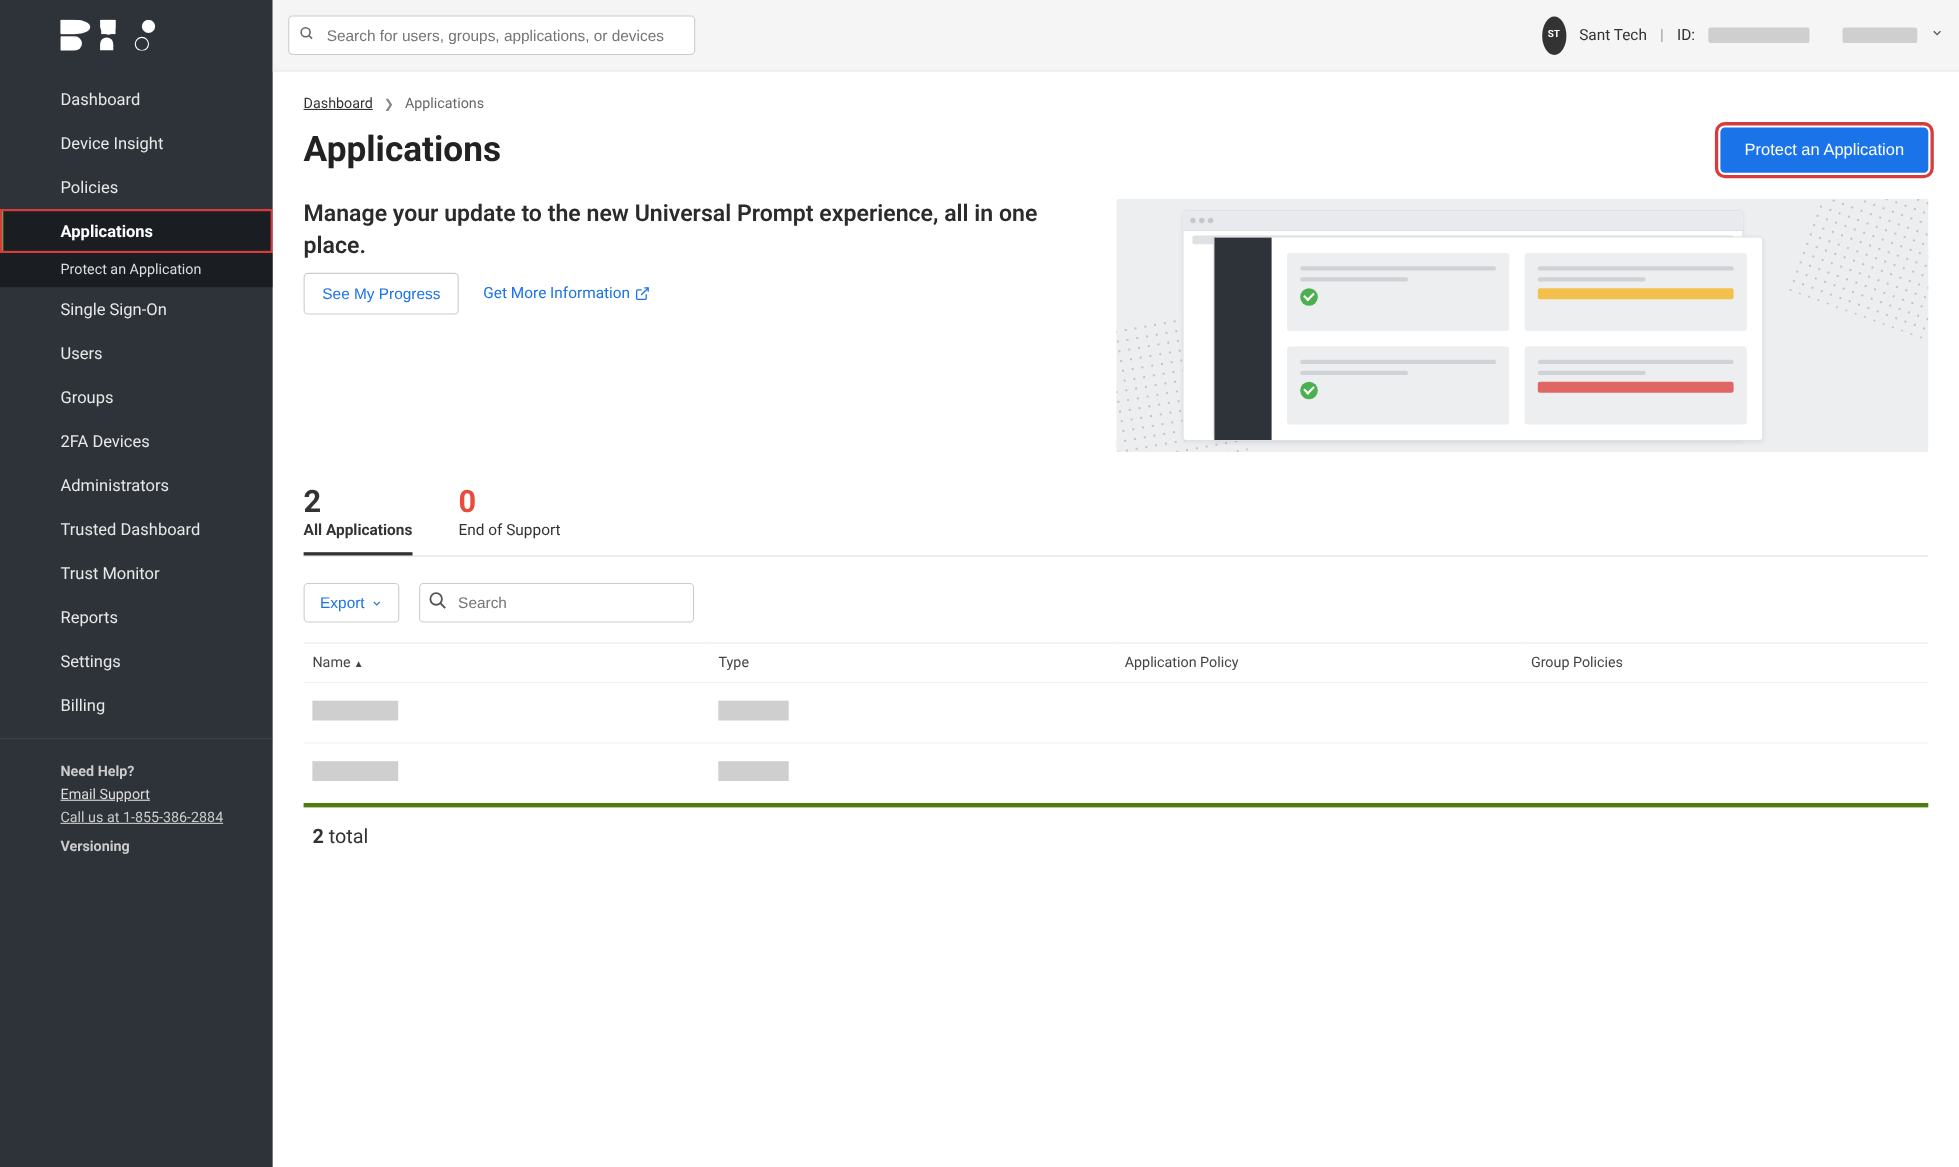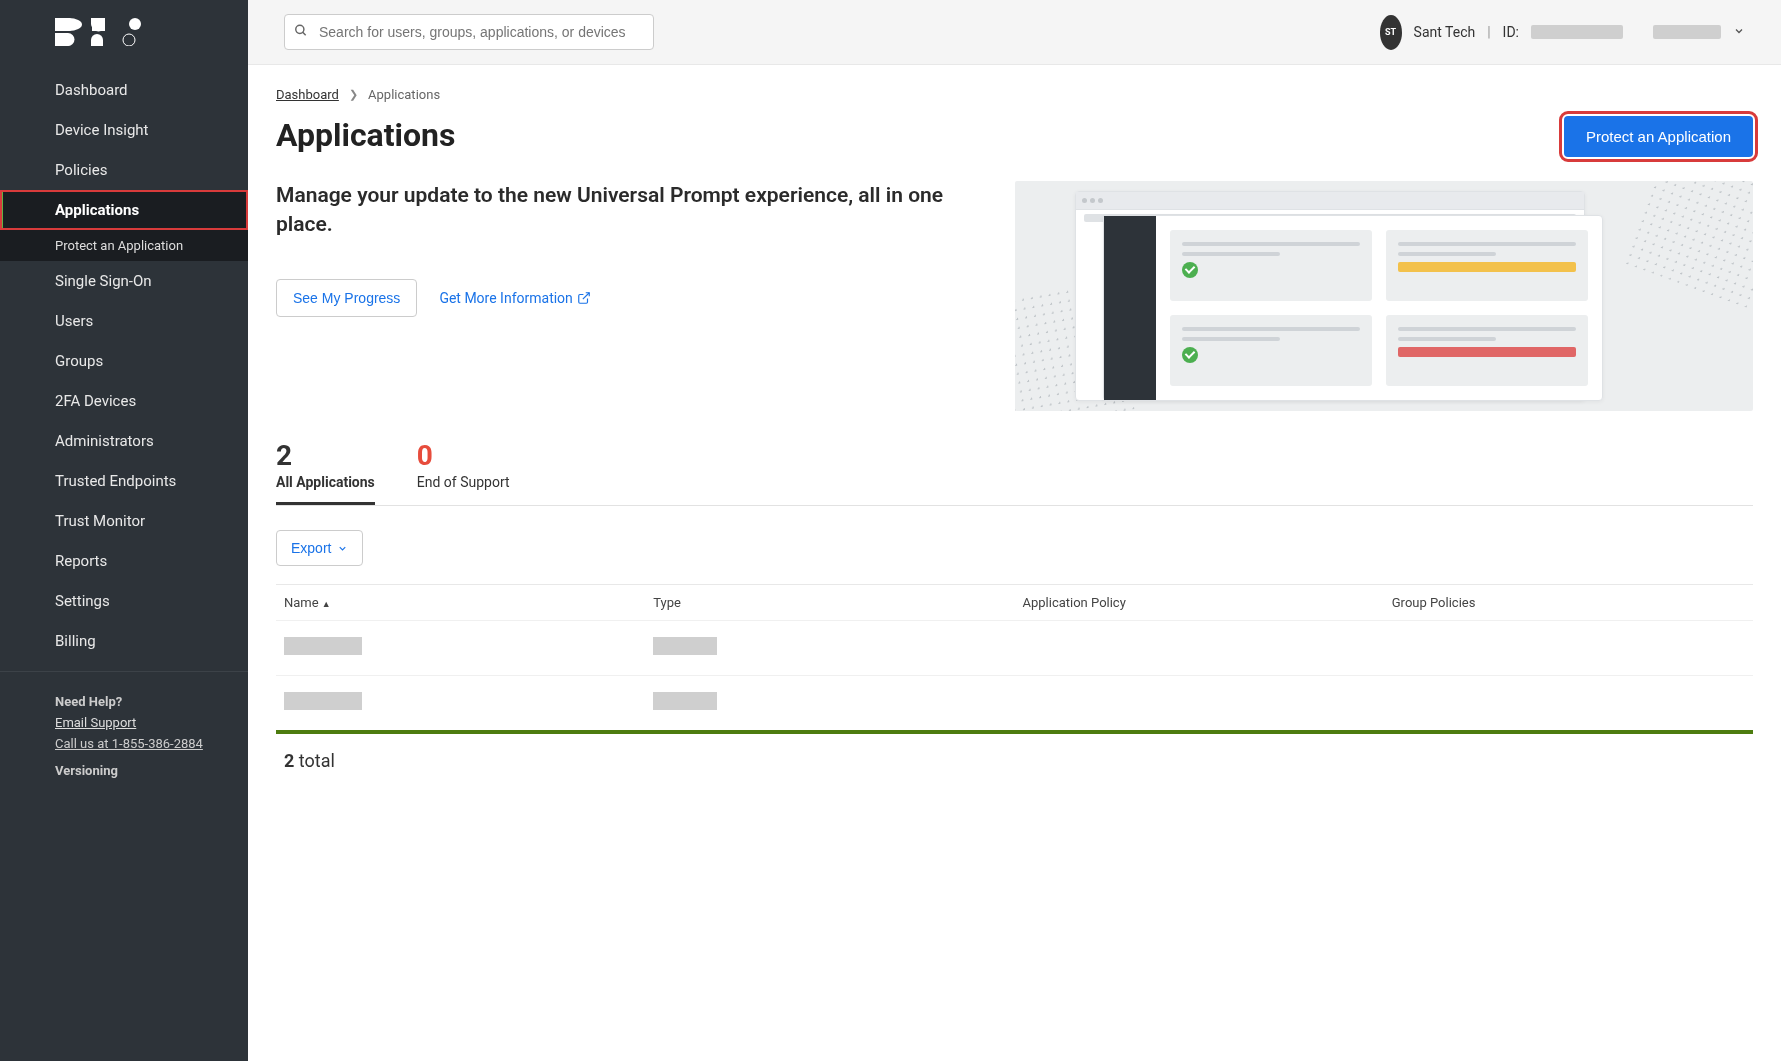--- a/index.html
+++ b/index.html
@@ -17,21 +17,21 @@
     .nav-sub { padding: 8px 20px 8px 55px; font-size: 13px; background: #1a1d21; cursor: pointer; color: #ddd; }
     .nav-divider { border-top: 1px solid #3c4248; margin: 10px 0; }
     .help-section { padding: 12px 20px 12px 55px; font-size: 13px; color: #ccc; }
     .help-title { font-weight: 700; margin-bottom: 6px; }
     .help-link { text-decoration: underline; color: #ddd; cursor: pointer; display: block; margin-bottom: 6px; }
     .help-text { margin-bottom: 12px; text-decoration: underline; }
     .versioning { font-weight: 700; }
     
     
     .main { flex: 1; background: #fff; display: flex; flex-direction: column; }
-    .topbar { background: #f5f5f5; padding: 14px 36px; display: flex; align-items: center; gap: 20px; border-bottom: 1px solid #e8e8e8; }
+    .topbar { background: #f5f5f5; padding: 14px 14px; display: flex; align-items: center; gap: 20px; border-bottom: 1px solid #e8e8e8; }
     .search-box { flex: 0 0 370px; position: relative; }
     .search-input { width: 100%; padding: 9px 12px 9px 34px; border: 1px solid #ccc; border-radius: 4px; font-size: 14px; background: #fff; }
     .search-icon-top { position: absolute; left: 10px; top: 50%; transform: translateY(-50%); color: #666; }
     .topbar-spacer { flex: 1; }
     .user-area { display: flex; align-items: center; gap: 12px; font-size: 14px; }
     .avatar { width: 22px; height: 35px; border-radius: 50%; background: #333; color: #fff; display: flex; align-items: center; justify-content: center; font-size: 9px; font-weight: 700; }
     .divider { color: #999; }
     .redacted { background: #cfcfcf; display: inline-block; height: 14px; border-radius: 2px; }
     .chevron { color: #555; }
     
@@ -39,21 +39,21 @@
     .breadcrumb { font-size: 13px; color: #666; margin-bottom: 14px; display: flex; align-items: center; gap: 10px; }
     .breadcrumb a { color: #333; text-decoration: underline; cursor: pointer; }
     .chevron-sep { color: #888; font-size: 11px; }
     
     .page-header { display: flex; justify-content: space-between; align-items: flex-start; margin-bottom: 24px; }
     .page-title { font-size: 32px; font-weight: 700; color: #222; }
     .protect-btn { background: #1a73e8; color: #fff; border: none; padding: 12px 22px; font-size: 15px; border-radius: 4px; cursor: pointer; outline: 3px solid #d83b3b; outline-offset: 2px; }
     
     .promo { display: flex; gap: 30px; margin-bottom: 28px; align-items: flex-start; }
     .promo-text { flex: 0 0 48%; }
-    .promo-heading { font-size: 21px; font-weight: 600; color: #2b2b2b; margin-bottom: 39px; line-height: 1.4; }
+    .promo-heading { font-size: 21px; font-weight: 600; color: #2b2b2b; margin-bottom: 8px; line-height: 1.4; }
     .promo-actions { display: flex; gap: 22px; align-items: center; }
     .btn-secondary { border: 1px solid #ccc; background: #fff; color: #1a73e8; padding: 10px 16px; border-radius: 4px; font-size: 14px; cursor: pointer; }
     .link-blue { color: #1a73e8; font-size: 14px; cursor: pointer; display: flex; align-items: center; gap: 4px; }
     .ext-icon { width: 14px; height: 14px; }
     
     .promo-illus { flex: 1; height: 230px; position: relative; background: #eceeef; border-radius: 2px; overflow: hidden; }
     .win { position: absolute; background: #fff; border: 1px solid #dfe2e5; border-radius: 4px; box-shadow: 0 1px 4px rgba(0,0,0,0.05); }
     .win-back { left: 60px; top: 10px; width: 510px; height: 210px; }
     .win-back-head { height: 18px; background: #e8eaed; border-bottom: 1px solid #dfe2e5; display: flex; align-items: center; padding: 0 6px; gap: 3px; }
     .wdot { width: 5px; height: 5px; border-radius: 50%; background: #c4c8cc; }
@@ -131,21 +131,21 @@
       <li class="nav-item">Dashboard</li>
       <li class="nav-item">Device Insight</li>
       <li class="nav-item">Policies</li>
       <li class="nav-item active">Applications</li>
       <li class="nav-sub">Protect an Application</li>
       <li class="nav-item">Single Sign-On</li>
       <li class="nav-item">Users</li>
       <li class="nav-item">Groups</li>
       <li class="nav-item">2FA Devices</li>
       <li class="nav-item">Administrators</li>
-      <li class="nav-item">Trusted Endpoints</li>
+      <li class="nav-item">Trusted Dashboard</li>
       <li class="nav-item">Trust Monitor</li>
       <li class="nav-item">Reports</li>
       <li class="nav-item">Settings</li>
       <li class="nav-item">Billing</li>
     </ul>
     <div class="nav-divider"></div>
     <div class="help-section">
       <div class="help-title">Need Help?</div>
       <a class="help-link">Email Support</a>
       <div class="help-text">Call us at 1-855-386-2884</div>
@@ -257,20 +257,29 @@
         </div>
       </div>
 
       <div class="table-controls">
         <button class="export-btn">
           <span>Export</span>
           <svg width="11" height="11" viewBox="0 0 24 24" fill="none" stroke="currentColor" stroke-width="2.5">
               <polyline points="6 9 12 15 18 9"></polyline>
             </svg>
         </button>
+        <div class="table-search">
+          <span class="table-search-icon">
+            <svg width="18" height="18" viewBox="0 0 24 24" fill="none" stroke="currentColor" stroke-width="2.2">
+                <circle cx="10" cy="10" r="7"></circle>
+                <line x1="21" y1="21" x2="15.5" y2="15.5"></line>
+              </svg>
+          </span>
+          <input type="text" placeholder="Search" style="">
+        </div>
       </div>
 
       <table class="table">
         <thead>
           <tr>
             <th class="sortable" style="width:25%">
               <span>Name</span><span class="sort-arrow">▲</span>
             </th>
             <th style="width:25%">Type</th>
             <th style="width:25%">Application Policy</th>

